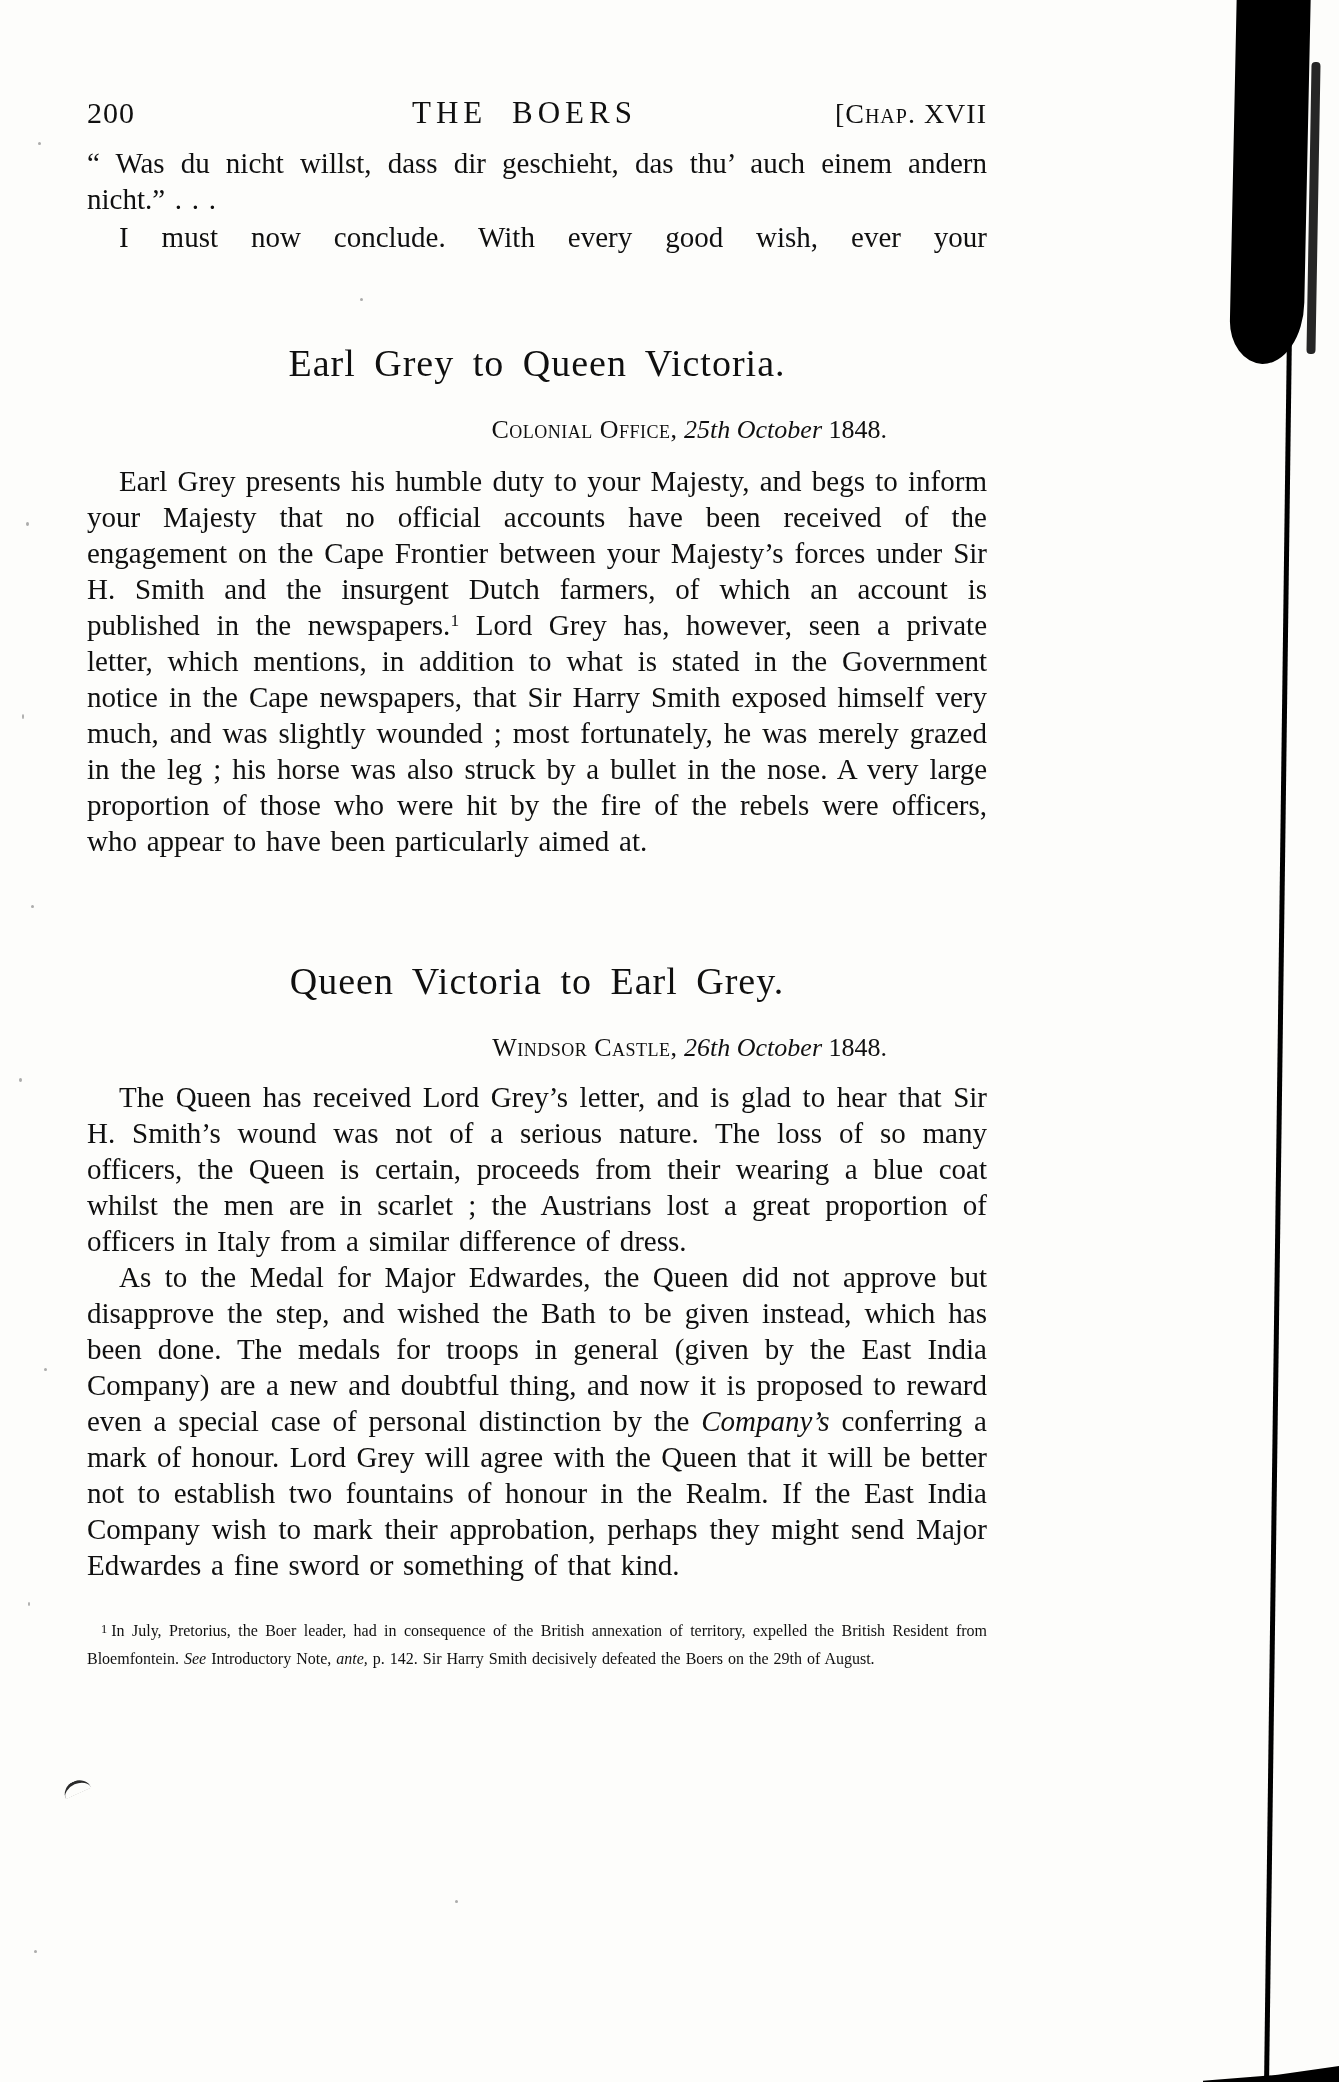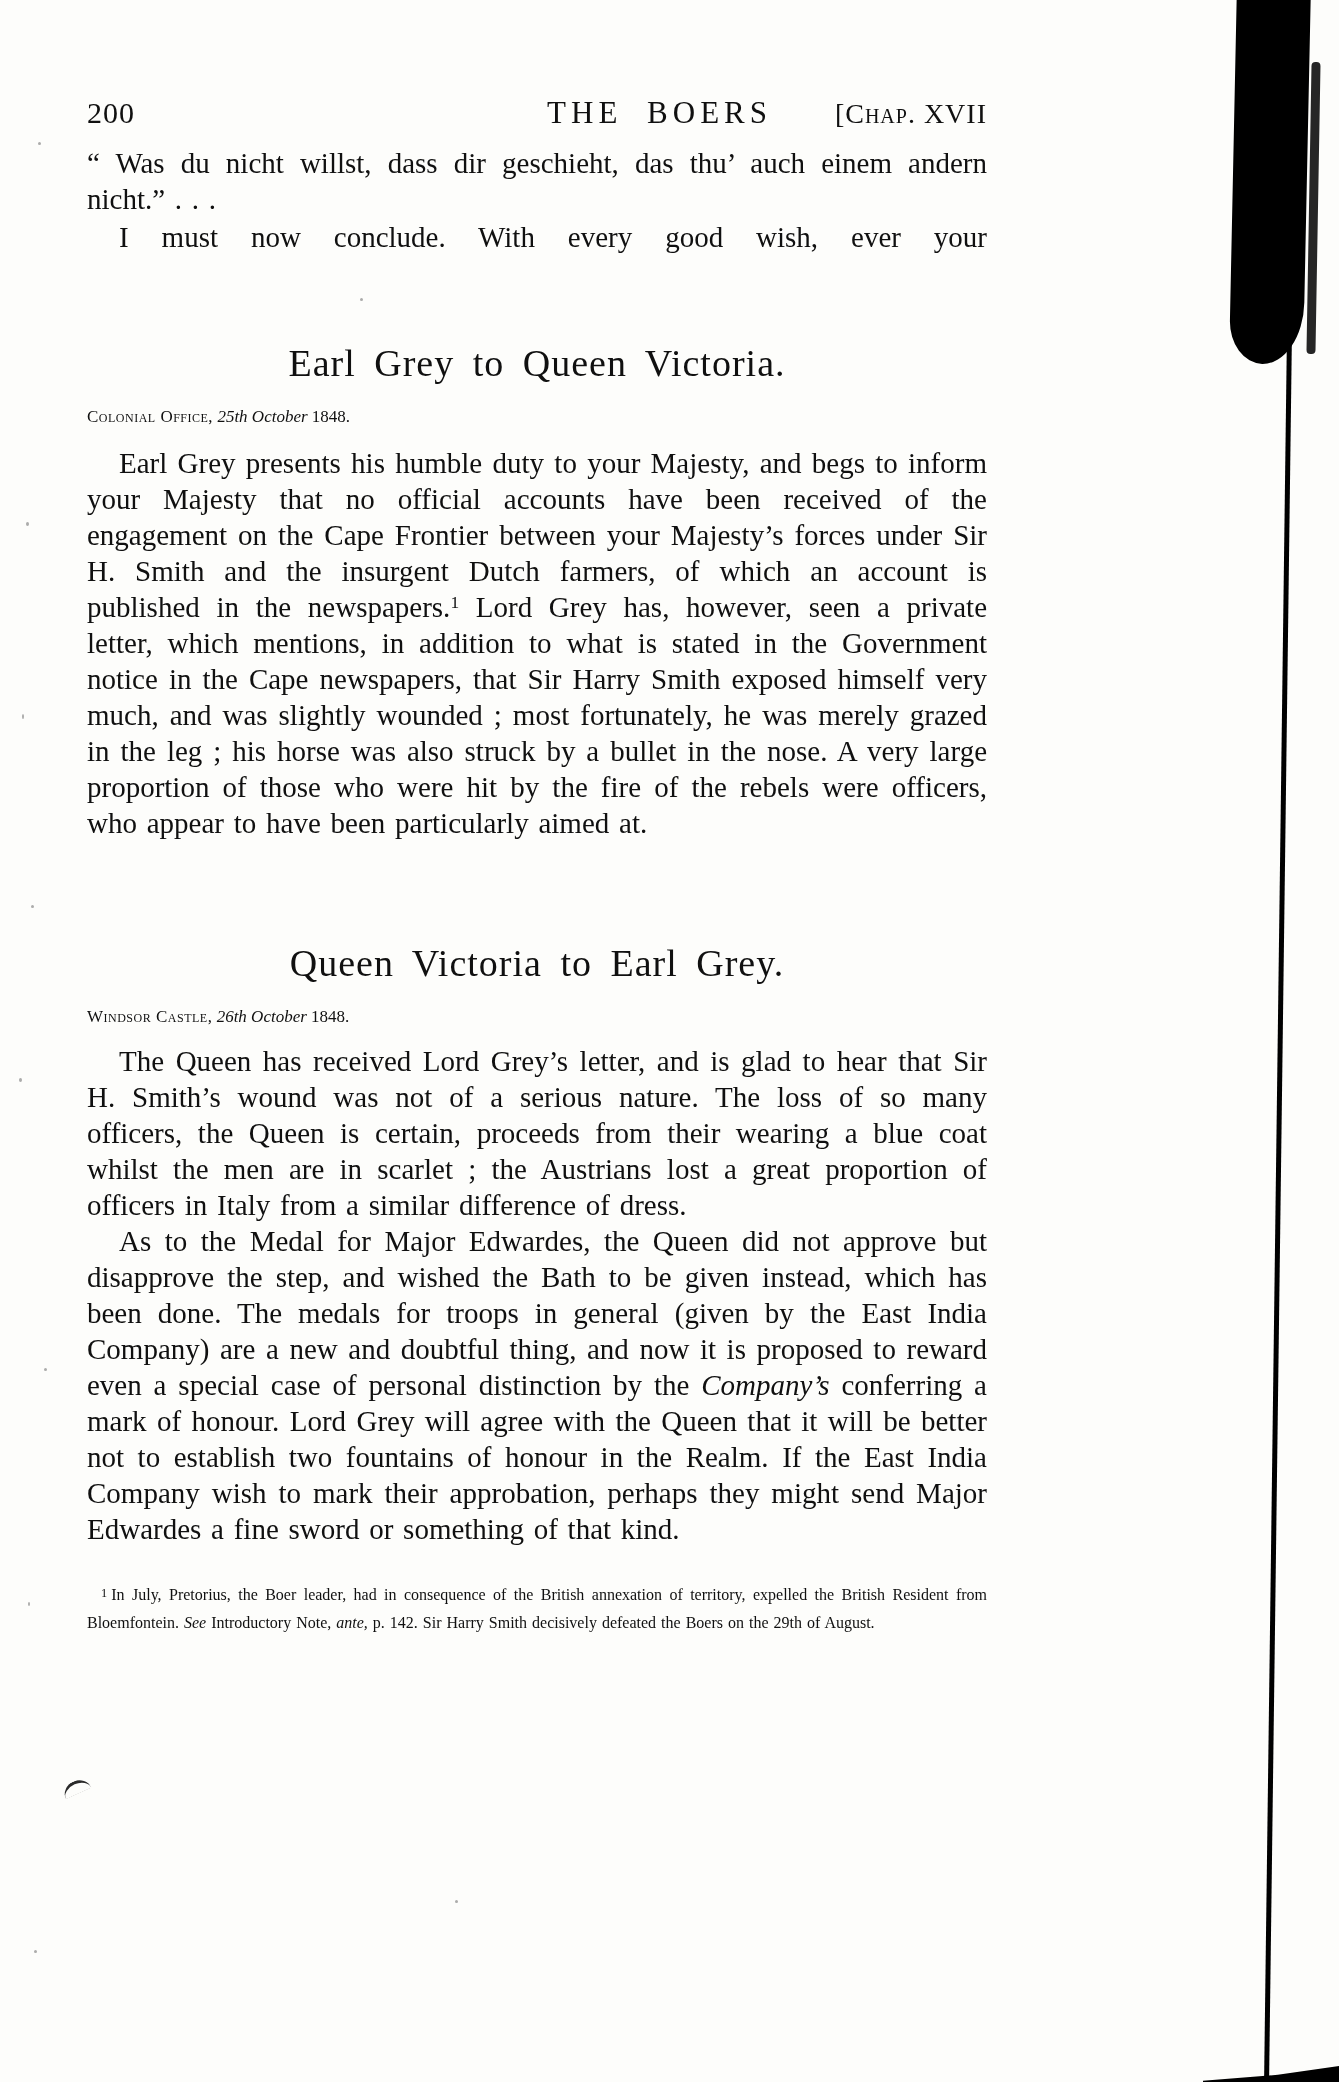--- a/index.html
+++ b/index.html
@@ -18,21 +18,21 @@
     width:900px;
   }
 
   
   .runhead {
     display:flex;
     align-items:baseline;
   }
   .runhead .pagenum { width:190px; font-size:30px; letter-spacing:1px; }
   .runhead .booktitle {
-    flex:1; text-align:right;
+    flex:1; text-align:center;
     font-size:31px; letter-spacing:5px; word-spacing:12px;
   }
   .runhead .chapter {
     width:215px; text-align:right;
     font-variant:small-caps;
     font-size:28px; letter-spacing:1px;margin-top:48px;
   }
 
   
   .bodytext {
@@ -61,24 +61,24 @@
   .letter-heading {
     text-align:center;
     font-size:38px;
     letter-spacing:1px;
     word-spacing:8px;
     margin-top:86px;
   }
   .letter-heading.second { margin-top:100px; }
 
   .dateline {
-    margin-top:22px;
-    text-align:left;
+    margin-top:30px;
+    text-align:right;
     padding-right:100px;
-    font-size:17px;
+    font-size:26px;
   }
   .dateline .place { font-variant:small-caps; letter-spacing:0.5px; }
   .dateline .date  { font-style:italic; }
 
   .letter-body { margin-top:18px; }
   .letter-body.second { margin-top:16px; }
 
   sup.fnref {
     font-size:0.6em;
     vertical-align:9px;

